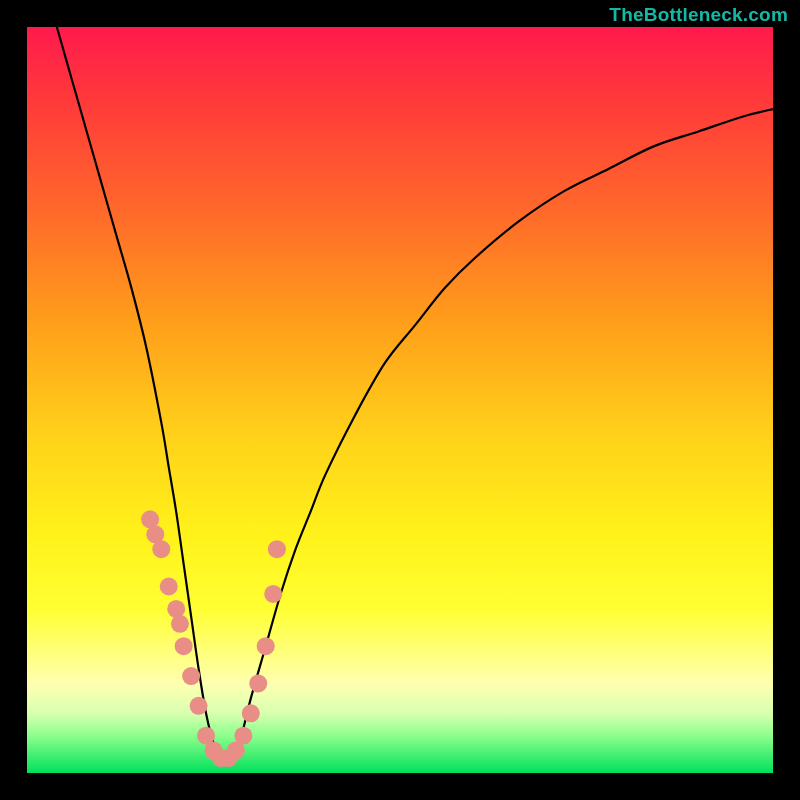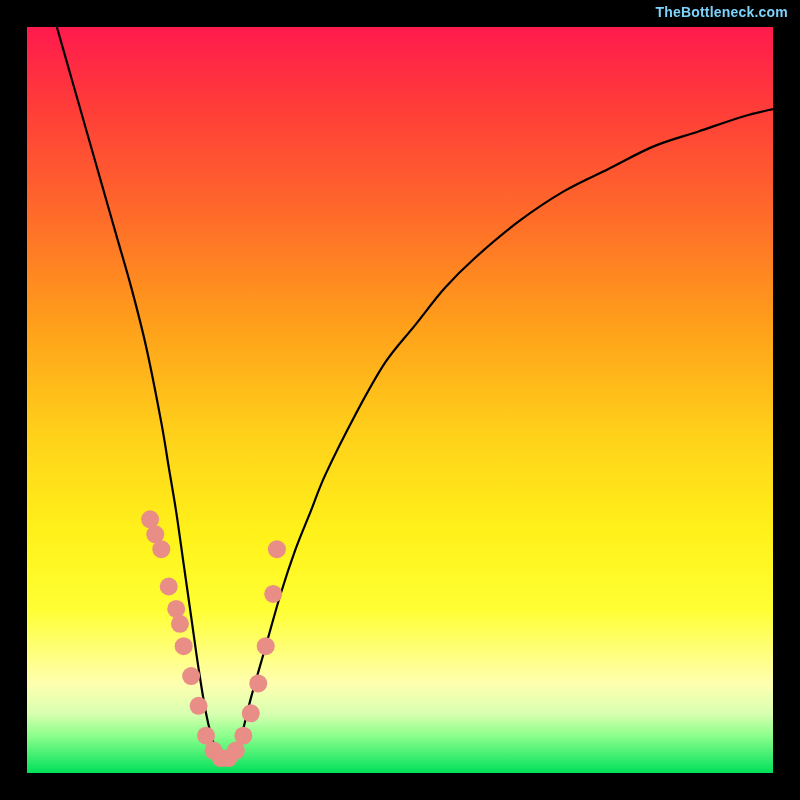--- a/index.html
+++ b/index.html
@@ -27,23 +27,23 @@
       #ffffb0 88%,
       #d9ffb0 92%,
       #8cff8c 95%,
       #00e05a 100%);
   }
   .watermark {
     position: absolute;
     top: 4px;
     right: 12px;
     font-family: Arial, Helvetica, sans-serif;
-    font-size: 14px;
+    font-size: 19px;
     font-weight: 600;
-    color: #7dd3fc;
+    color: #14b8a6;
     letter-spacing: 0.2px;
   }
   svg.curve {
     position: absolute;
     left: 0; top: 0;
     width: 746px;
     height: 746px;
   }
 </style>
 </head>

